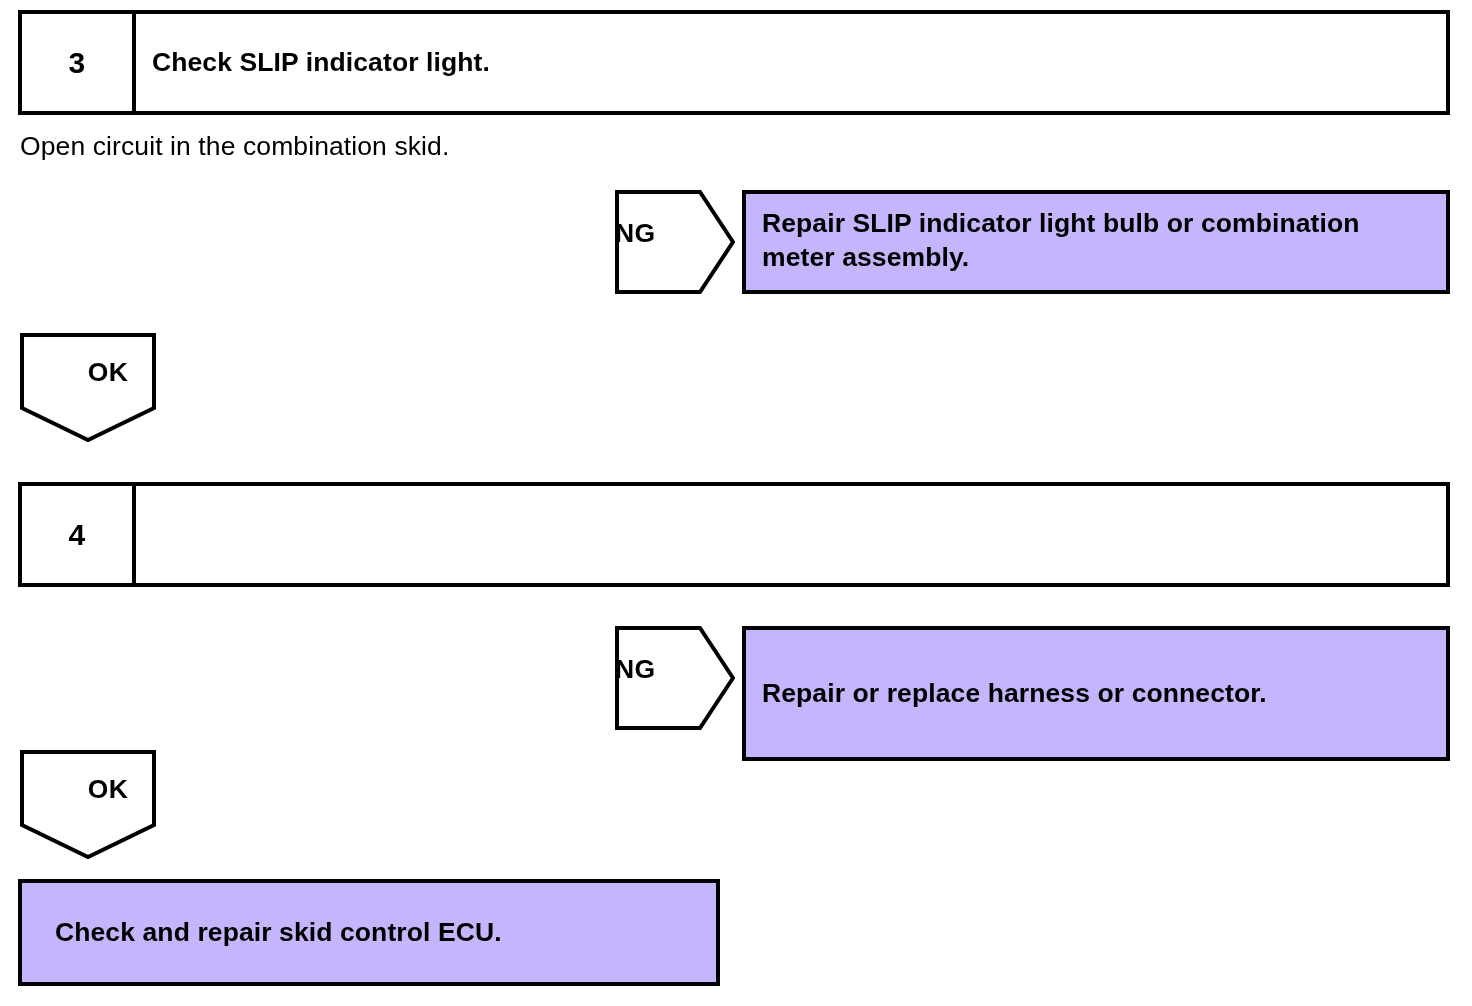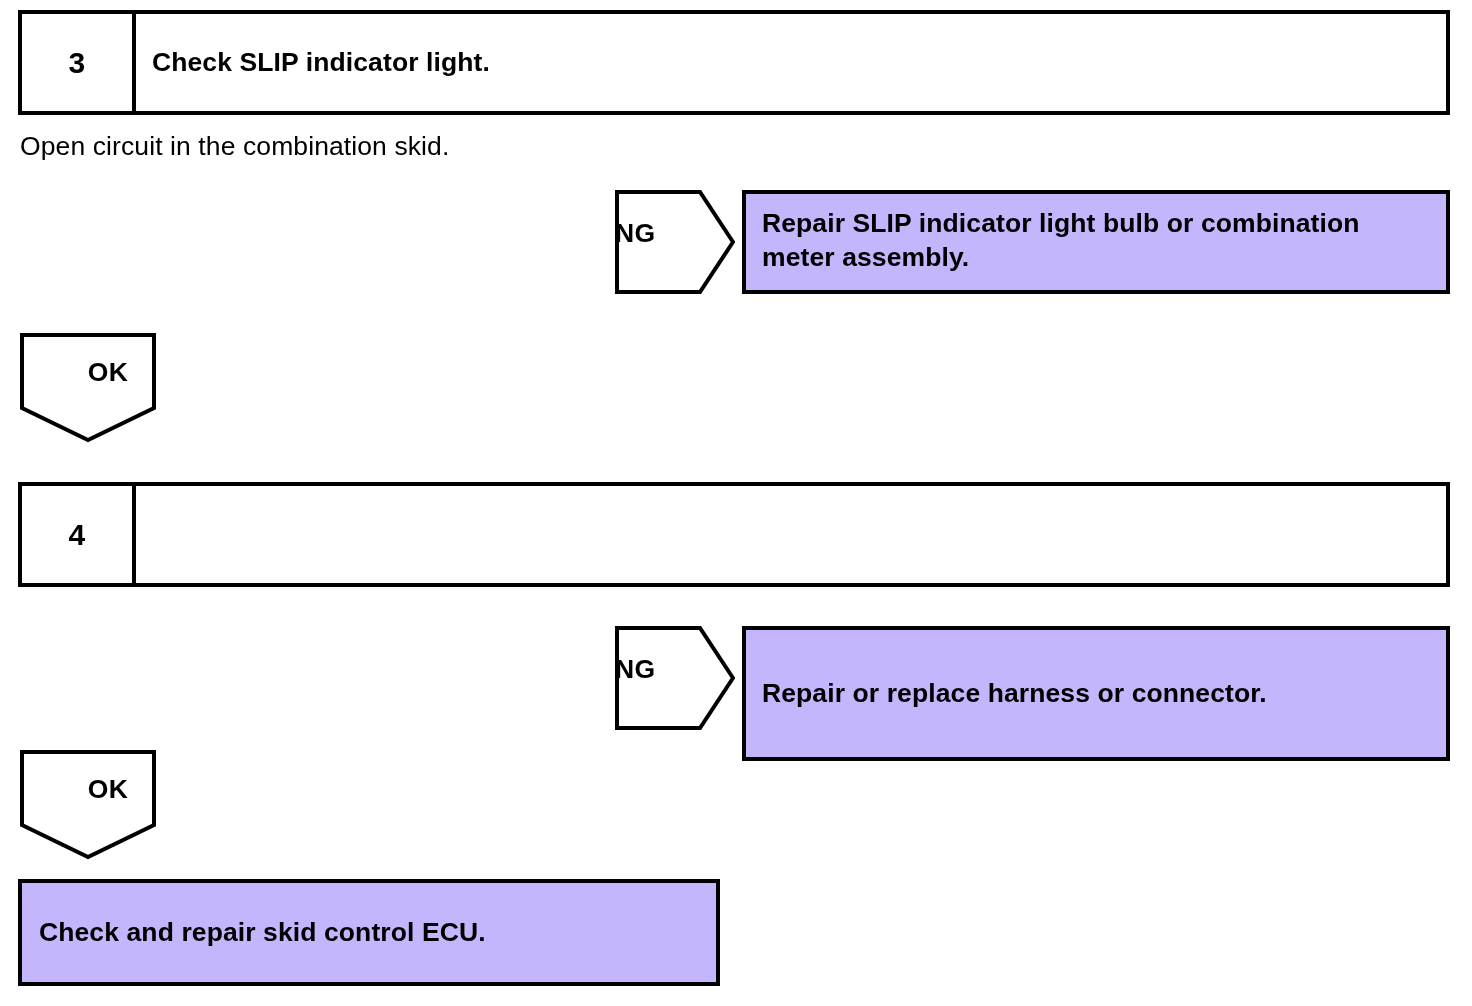--- a/index.html
+++ b/index.html
@@ -156,15 +156,15 @@
 
   <div class="result-box" style="left:742px; top:626px; width:708px; height:135px;">Repair or replace harness or connector.</div>
 
   <div class="pent pent-ok" style="left:20px; top:750px; width:140px; height:110px;">
     <svg width="140" height="110" viewBox="0 0 140 110">
       <polygon points="2,2 134,2 134,75 68,107 2,75" fill="#ffffff" stroke="#000000" stroke-width="4" stroke-linejoin="miter"></polygon>
     </svg>
     <div class="pent-label">OK</div>
   </div>
 
-  <div class="result-box" style="left:18px; top:879px; width:702px; height:107px; padding-left:17px;">Check and repair skid control ECU.</div>
+  <div class="result-box" style="left:18px; top:879px; width:702px; height:107px; padding-left:33px;">Check and repair skid control ECU.</div>
 
 </div>
 
 </body></html>

